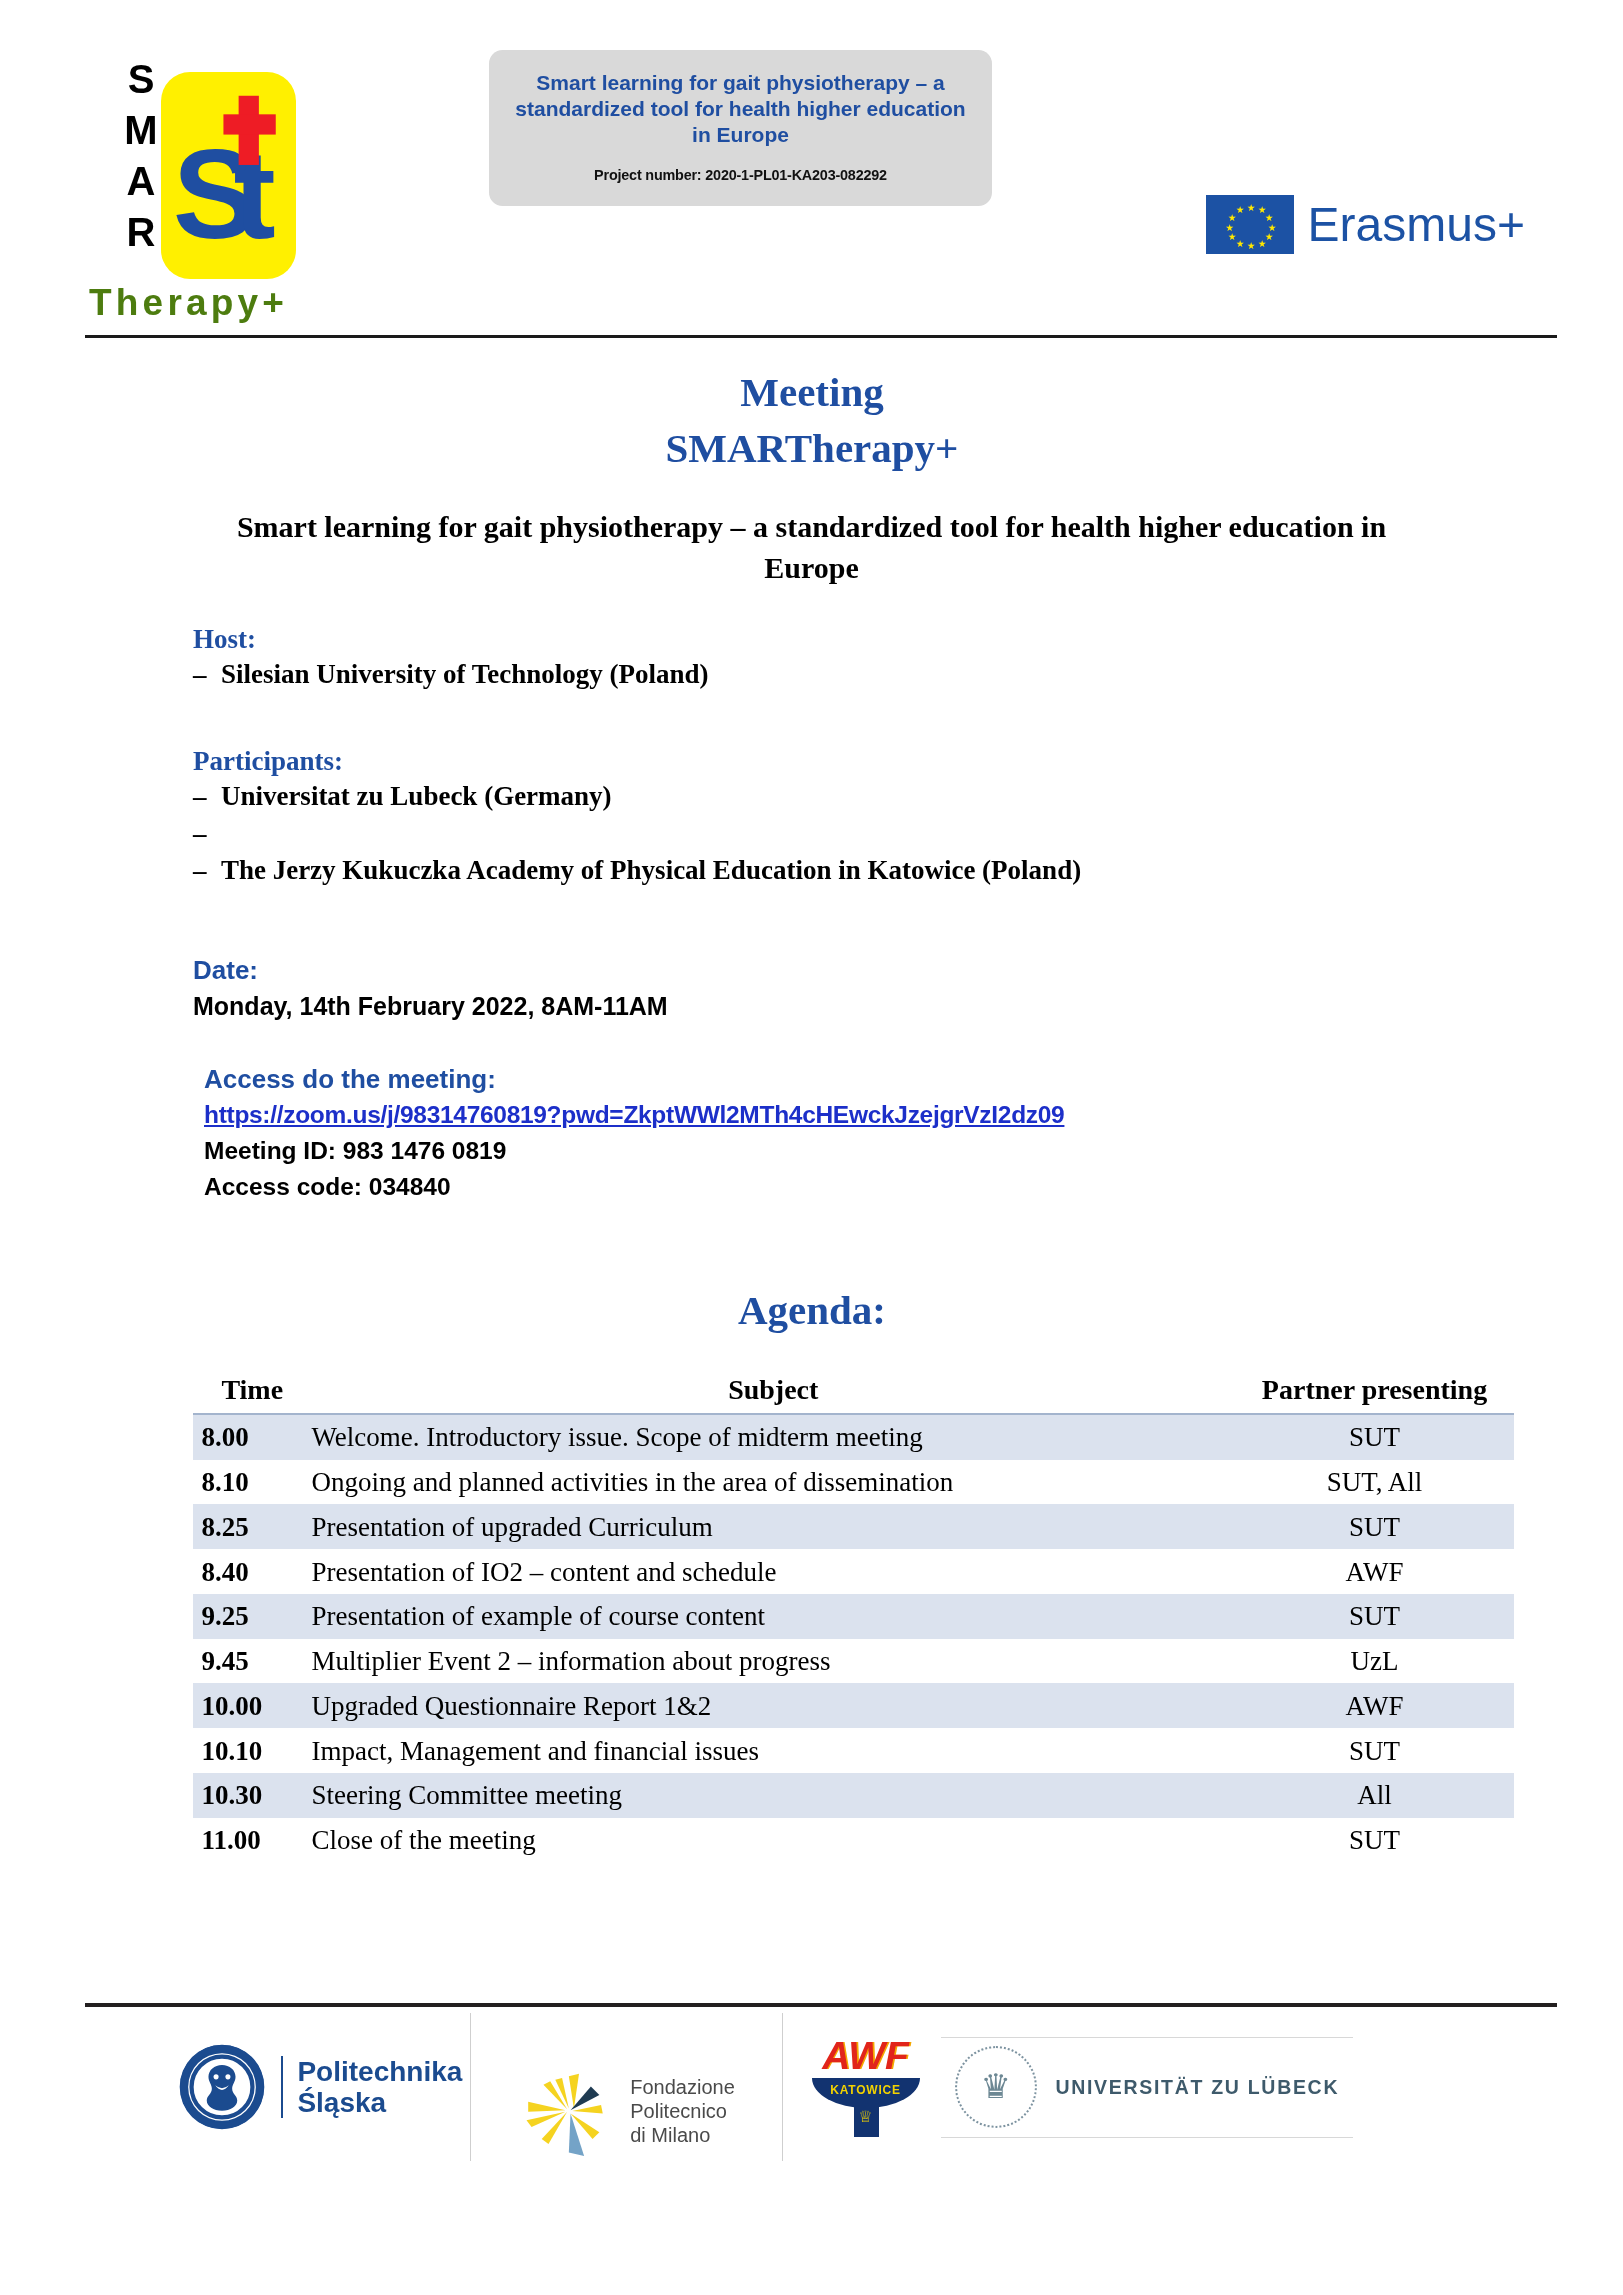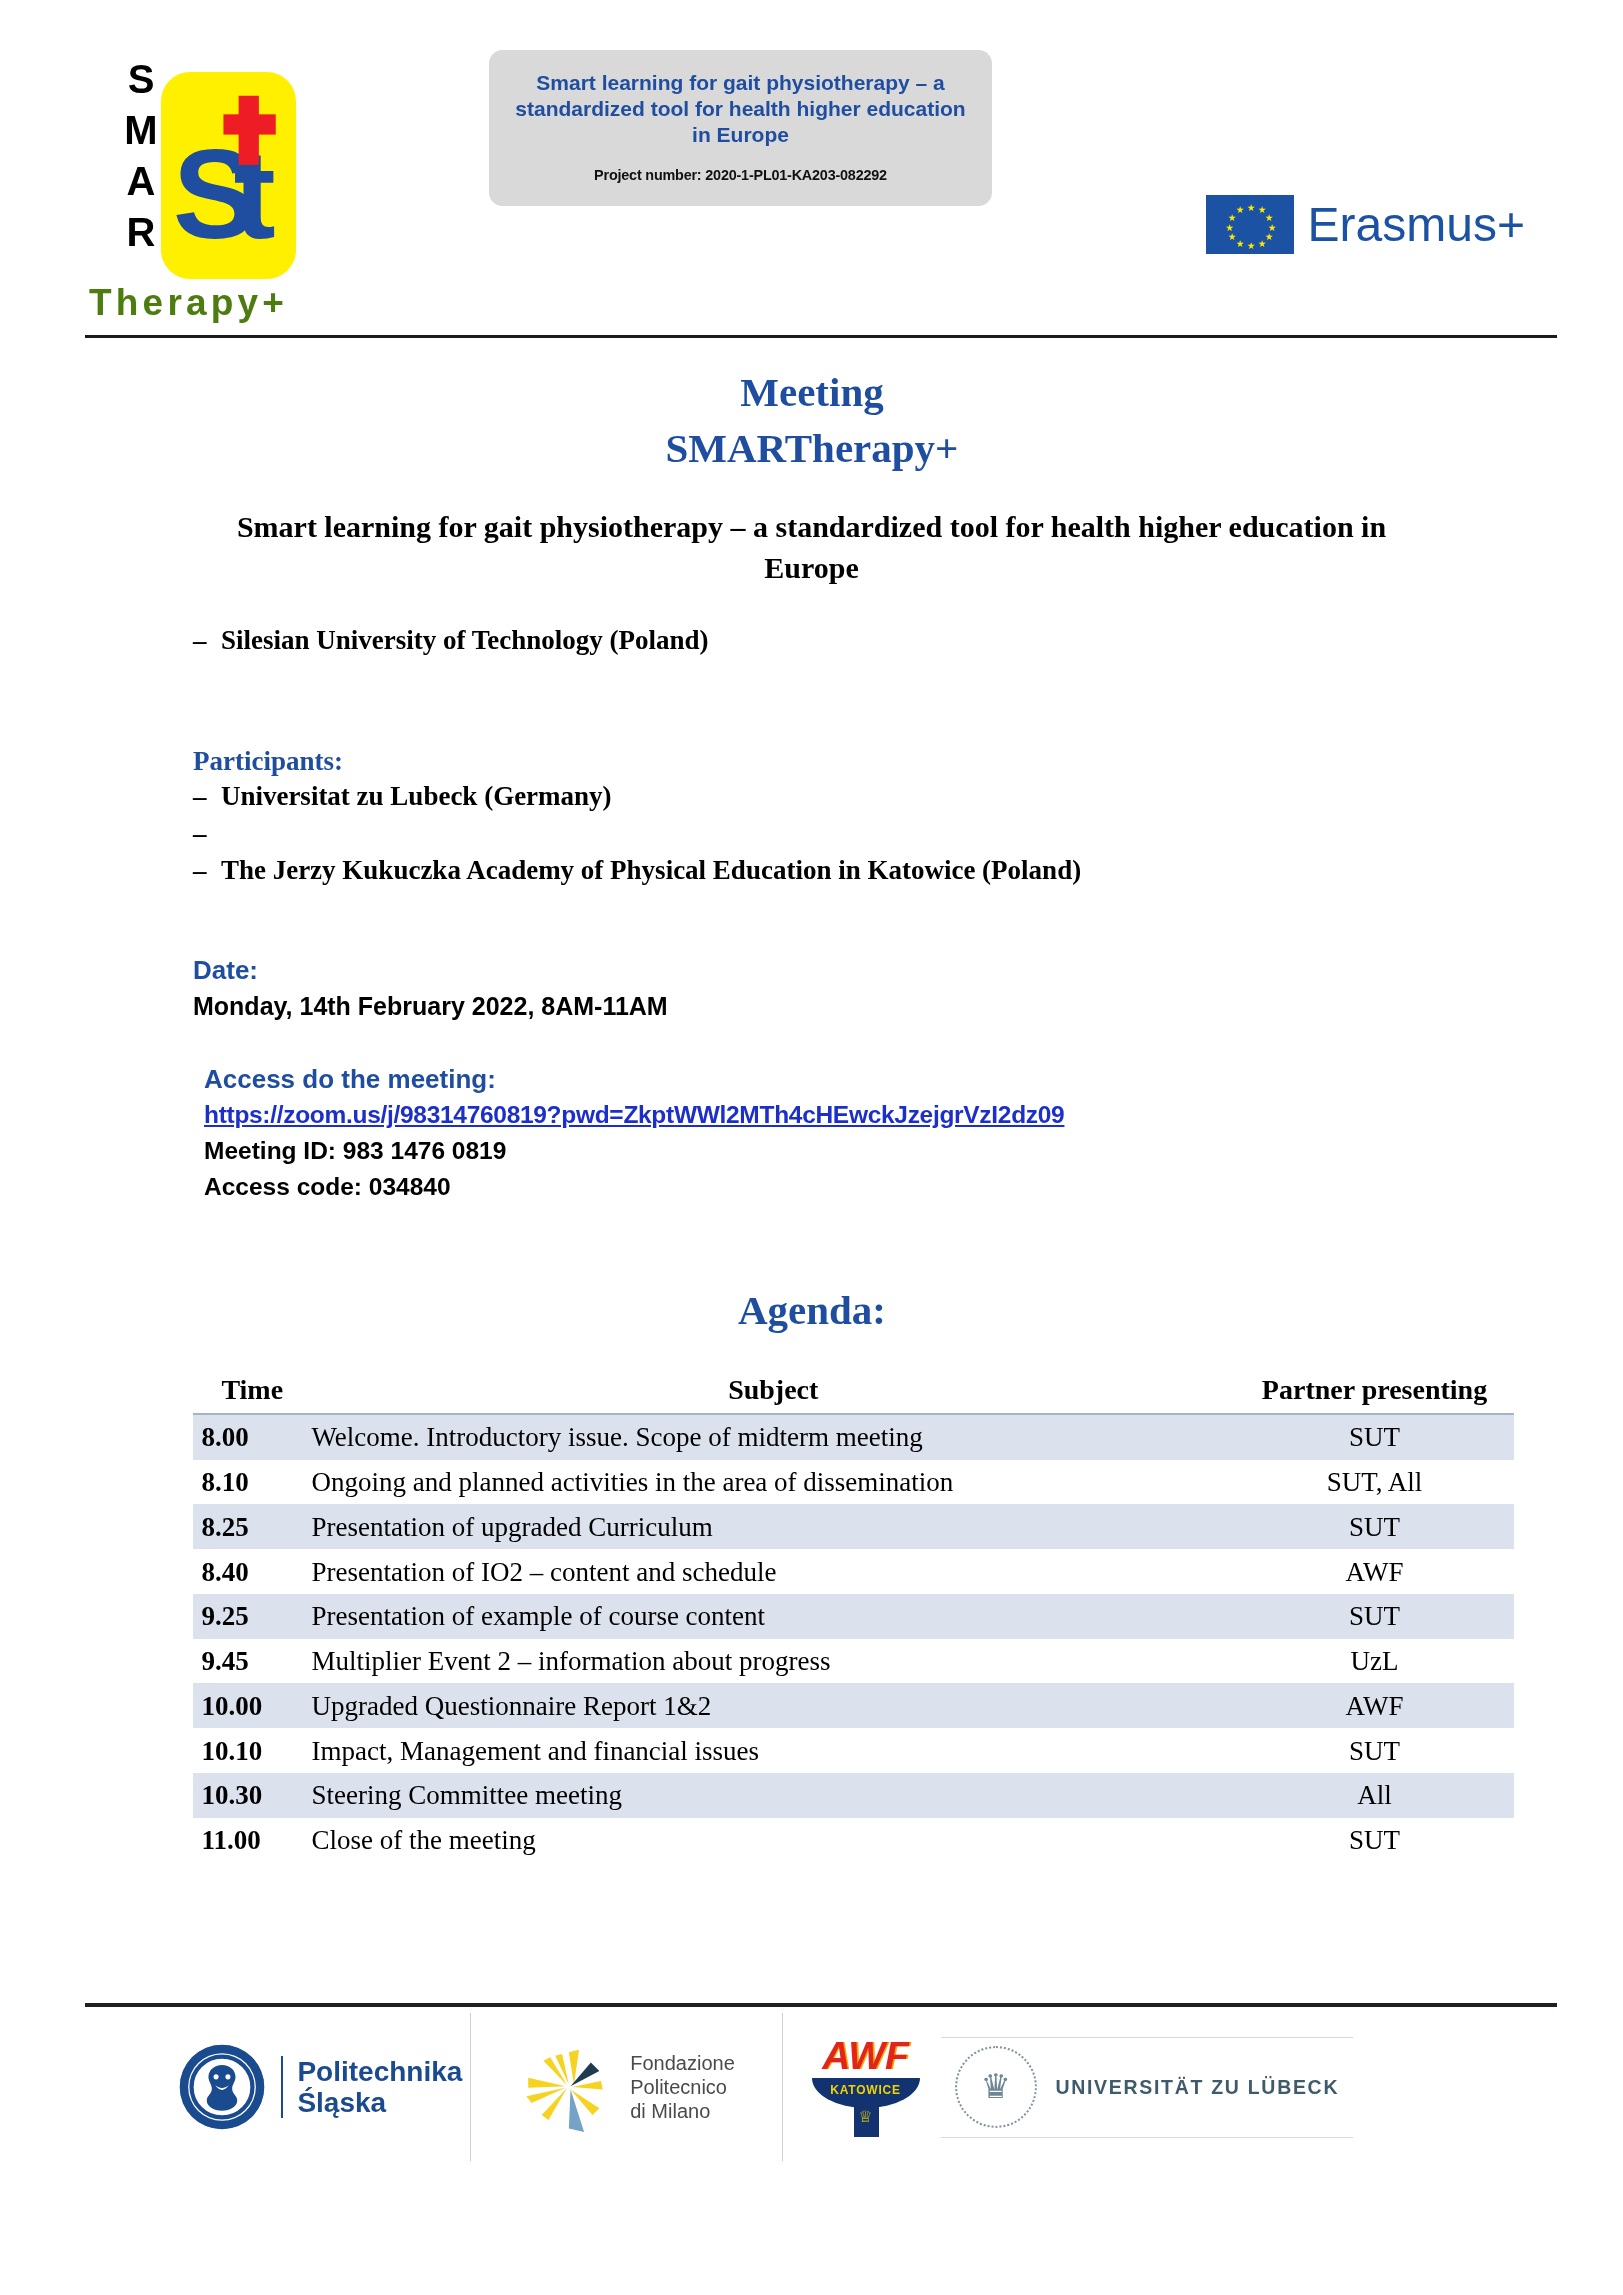--- a/index.html
+++ b/index.html
@@ -307,21 +307,21 @@
     align-items: center;
   }
   .f-cell {
     height: 148px;
     display: flex;
     align-items: center;
     justify-content: center;
     box-sizing: border-box;
   }
   .f-sut    { width: 385px; padding-left: 93px; justify-content: flex-start; }
-  .f-polimi { width: 313px; border-left: 1.7px solid #cfcfcf; border-right: 1.7px solid #cfcfcf; }
+  .f-polimi { width: 313px; border-left: 1.7px solid #cfcfcf; border-right: 1.7px solid #cfcfcf; align-items: flex-end; }
   .f-awf    { width: 165px; }
   .f-lubeck { width: 398px; }
 
   
   .sut-wrap { display: flex; align-items: center; gap: 15px; }
   .sut-text {
     font-family: "Liberation Sans", sans-serif;
     color: #1b4b8f;
     font-size: 28px;
     font-weight: bold;
@@ -473,20 +473,21 @@
   <div class="hr-top"></div>
 
   <div class="meeting-title">
     <div>Meeting</div>
     <div>SMARTherapy+</div>
   </div>
 
   <div class="subtitle">Smart learning for gait physiotherapy – a standardized tool for health higher education in Europe</div>
 
   <div class="block-host">
+    <div class="section-label">Host:</div>
     <div class="bullet-line">
       <span class="bullet-dash">–</span>
       <span>Silesian University of Technology (Poland)</span>
     </div>
   </div>
 
   <div class="block-parts">
     <div class="section-label">Participants:</div>
     <div class="bullet-line">
       <span class="bullet-dash">–</span>

